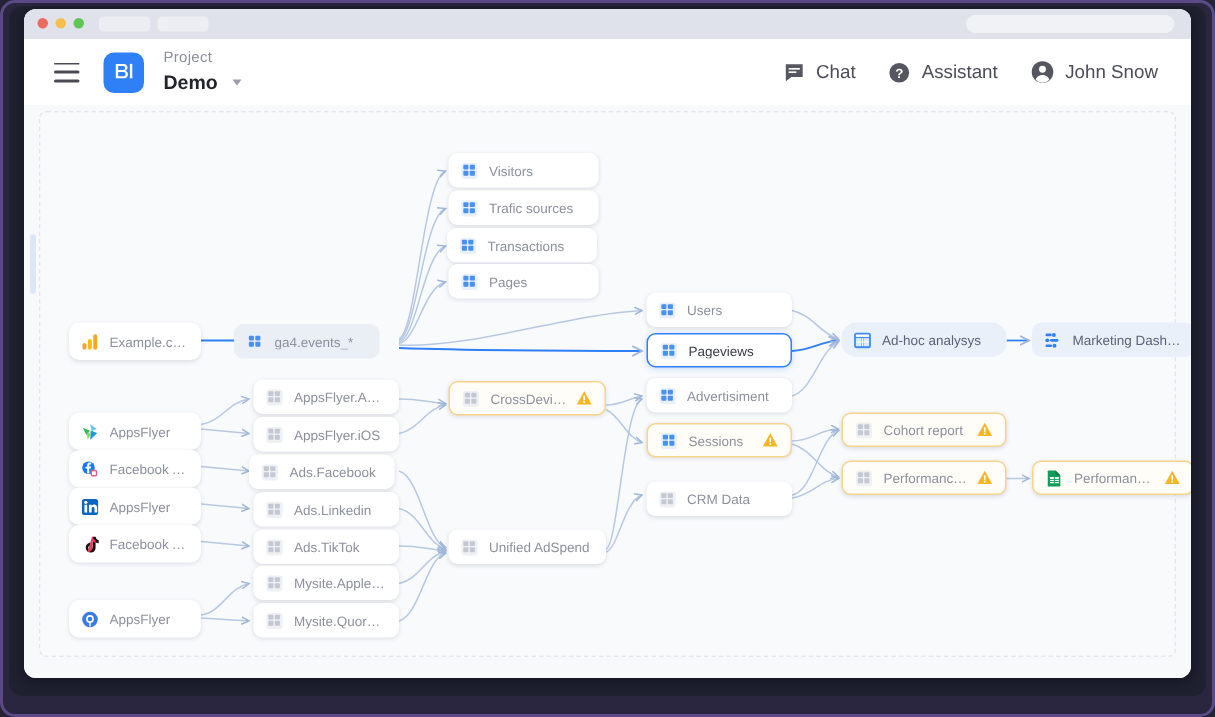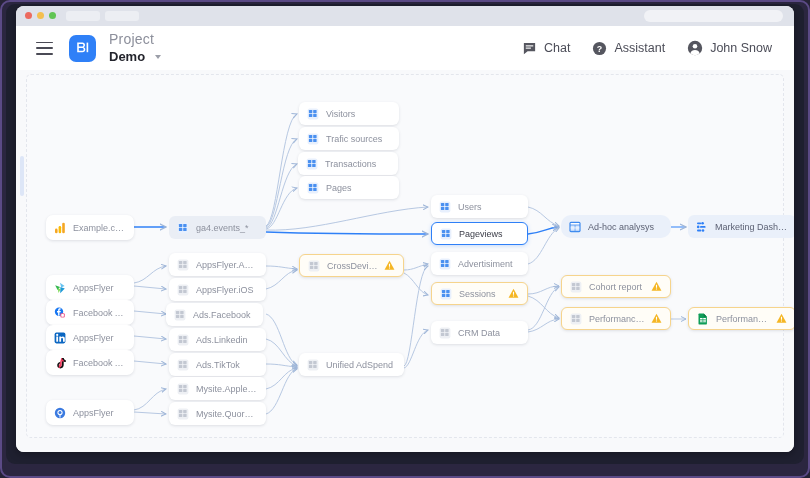--- a/index.html
+++ b/index.html
@@ -57,21 +57,21 @@
     margin-left:20px;width:17px;height:13px;display:flex;flex-direction:column;
     justify-content:space-between;cursor:pointer;
   }
   .hamburger i{display:block;height:1.6px;background:#4a4a55;border-radius:1px;}
   .logo{
     margin-left:16px;width:27px;height:27px;border-radius:7px;
     background:#2f80f7;display:flex;align-items:center;justify-content:center;
   }
   .logo svg{display:block;}
   .projwrap{margin-left:13px;line-height:1;}
-  .proj-label{font-size:14px;color:#8c8f9b;letter-spacing:.2px;}
+  .proj-label{font-size:10px;color:#8c8f9b;letter-spacing:.2px;}
   .proj-name{font-size:13px;color:#23242c;font-weight:bold;margin-top:4px;display:inline-block;}
   .caret{display:inline-block;margin-left:5px;border-left:3.5px solid transparent;
     border-right:3.5px solid transparent;border-top:4px solid #9b9ea8;
     vertical-align:2px;}
   .hdr-right{margin-left:auto;margin-right:22px;display:flex;align-items:center;gap:22px;}
   .hdr-item{display:flex;align-items:center;gap:7px;cursor:pointer;}
   .hdr-item span{font-size:12.5px;color:#4c4d58;}
   
   .canvas{
     position:absolute;left:0;top:64px;width:778px;height:382px;
@@ -242,21 +242,21 @@
           <div class="node n-source" style="left: 30px; top: 145px; width: 88px;">
             <span class="ico">
               <svg width="12" height="12" viewBox="0 0 12 12">
                 <rect x="8.2" y="0.8" width="2.6" height="10.4" fill="#f5a623" rx="1.3"></rect>
                 <rect x="4.6" y="4" width="2.6" height="7.2" fill="#fbbc05" rx="1.3"></rect>
                 <rect x="1" y="6.6" width="2.6" height="4.6" fill="#f5a623" rx="1.3"></rect>
               </svg>
             </span>
             <span class="lbl">Example.com</span>
           </div>
-          <div class="node n-table n-blueish" style="left: 153px; top: 146px; width: 97px;">
+          <div class="node n-table n-blueish" style="left: 140px; top: 146px; width: 97px;">
             <span class="ico">
               <svg width="12" height="12" viewBox="0 0 12 12">
                 <rect x="0.6" y="0.6" width="10.8" height="10.8" fill="#e8f0fd" rx="2"></rect>
                 <rect x="1.9" y="1.9" width="3.4" height="3.1" fill="#4a90f0" rx="0.6"></rect>
                 <rect x="6.2" y="1.9" width="3.4" height="3.1" fill="#4a90f0" rx="0.6"></rect>
                 <rect x="1.9" y="5.8" width="3.4" height="3.3" fill="#4a90f0" rx="0.6"></rect>
                 <rect x="6.2" y="5.8" width="3.4" height="3.3" fill="#4a90f0" rx="0.6"></rect>
               </svg>
             </span>
             <span class="lbl">ga4.events_*</span>

